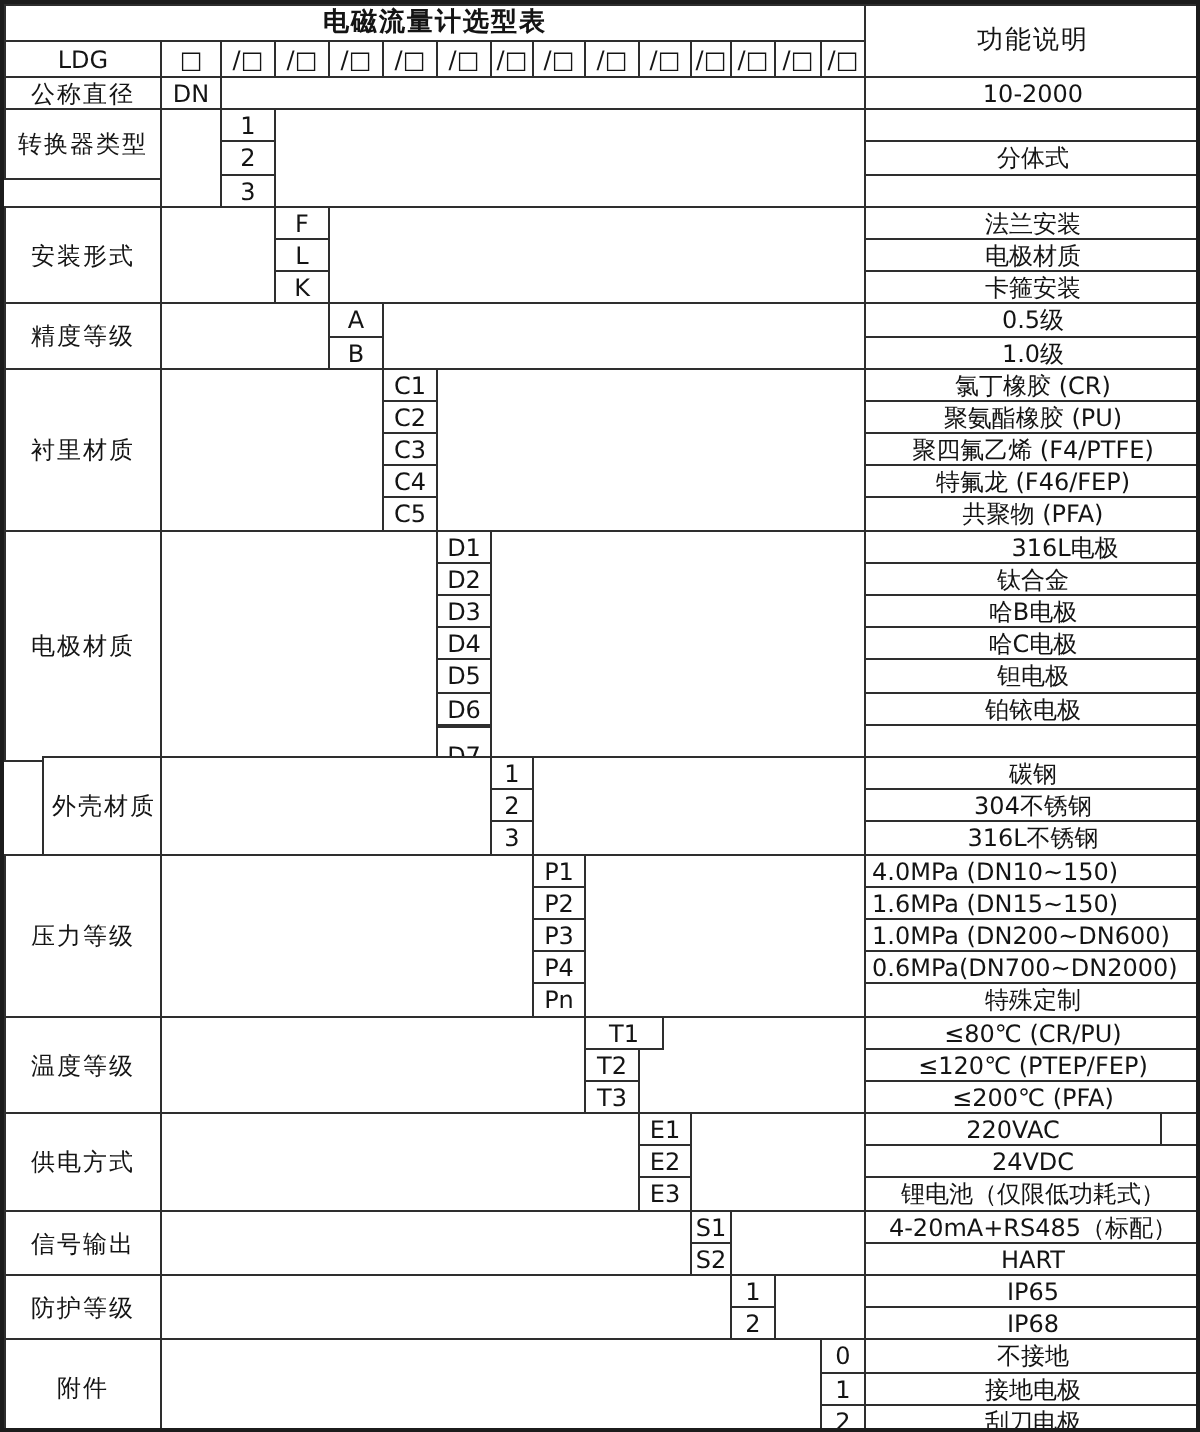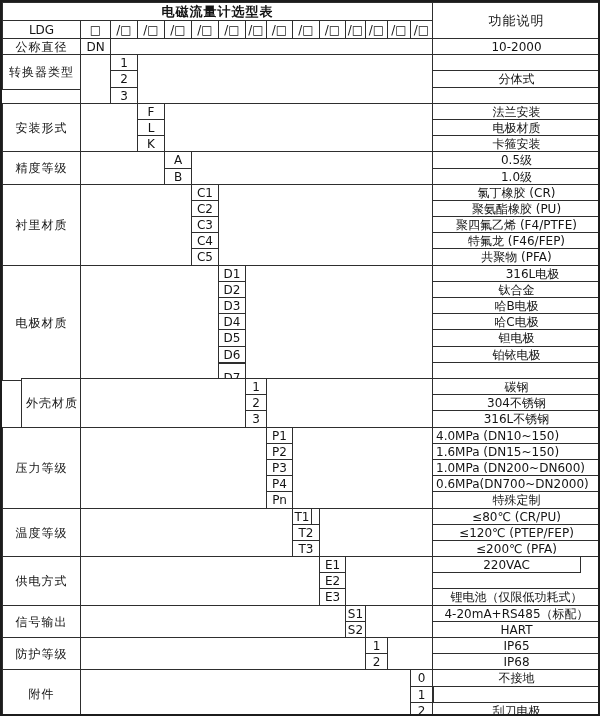--- a/index.html
+++ b/index.html
@@ -133,32 +133,33 @@
     <div class="cell left" style="left: 430px; top: 441px; width: 169px; height: 17px;">1.6MPa (DN15~150)</div>
     <div class="cell" style="left: 264px; top: 457px; width: 27px; height: 17px;">P3</div>
     <div class="cell left" style="left: 430px; top: 457px; width: 169px; height: 17px;">1.0MPa (DN200~DN600)</div>
     <div class="cell" style="left: 264px; top: 473px; width: 27px; height: 17px;">P4</div>
     <div class="cell left" style="left: 430px; top: 473px; width: 169px; height: 17px;">0.6MPa(DN700~DN2000)</div>
     <div class="cell" style="left: 264px; top: 489px; width: 27px; height: 18px;">Pn</div>
     <div class="cell" style="left: 430px; top: 489px; width: 169px; height: 18px;">特殊定制</div>
     <div class="cell label" style="left: 0px; top: 506px; width: 79px; height: 49px;">温度等级</div>
     <div class="cell" style="left: 78px; top: 506px; width: 213px; height: 49px;"></div>
     <div class="cell" style="left: 317px; top: 506px; width: 114px; height: 49px;"></div>
-    <div class="cell" style="left: 290px; top: 506px; width: 20px; height: 17px;">T1</div>
+    <div class="cell" style="left: 290px; top: 506px; width: 40px; height: 17px;">T1</div>
     <div class="cell" style="left: 430px; top: 506px; width: 169px; height: 17px;">≤80℃ (CR/PU)</div>
     <div class="cell" style="left: 290px; top: 522px; width: 28px; height: 17px;">T2</div>
     <div class="cell" style="left: 430px; top: 522px; width: 169px; height: 17px;">≤120℃ (PTEP/FEP)</div>
     <div class="cell" style="left: 290px; top: 538px; width: 28px; height: 17px;">T3</div>
     <div class="cell" style="left: 430px; top: 538px; width: 169px; height: 17px;">≤200℃ (PFA)</div>
     <div class="cell label" style="left: 0px; top: 554px; width: 79px; height: 50px;">供电方式</div>
     <div class="cell" style="left: 78px; top: 554px; width: 240px; height: 50px;"></div>
     <div class="cell" style="left: 343px; top: 554px; width: 88px; height: 50px;"></div>
     <div class="cell" style="left: 317px; top: 554px; width: 27px; height: 17px;">E1</div>
     <div class="cell" style="left: 430px; top: 554px; width: 149px; height: 17px;">220VAC</div>
     <div class="cell" style="left: 317px; top: 570px; width: 27px; height: 17px;">E2</div>
+    <div class="cell" style="left: 430px; top: 570px; width: 169px; height: 17px;">24VDC</div>
     <div class="cell" style="left: 317px; top: 586px; width: 27px; height: 18px;">E3</div>
     <div class="cell" style="left: 430px; top: 586px; width: 169px; height: 18px;">锂电池（仅限低功耗式）</div>
     <div class="cell label" style="left: 0px; top: 603px; width: 79px; height: 33px;">信号输出</div>
     <div class="cell" style="left: 78px; top: 603px; width: 266px; height: 33px;"></div>
     <div class="cell" style="left: 363px; top: 603px; width: 68px; height: 33px;"></div>
     <div class="cell" style="left: 343px; top: 603px; width: 21px; height: 17px;">S1</div>
     <div class="cell" style="left: 430px; top: 603px; width: 169px; height: 17px;">4-20mA+RS485（标配）</div>
     <div class="cell" style="left: 343px; top: 619px; width: 21px; height: 17px;">S2</div>
     <div class="cell" style="left: 430px; top: 619px; width: 169px; height: 17px;">HART</div>
     <div class="cell label" style="left: 0px; top: 635px; width: 79px; height: 33px;">防护等级</div>
@@ -167,15 +168,16 @@
     <div class="cell" style="left: 363px; top: 635px; width: 23px; height: 17px;">1</div>
     <div class="cell" style="left: 430px; top: 635px; width: 169px; height: 17px;">IP65</div>
     <div class="cell" style="left: 363px; top: 651px; width: 23px; height: 17px;">2</div>
     <div class="cell" style="left: 430px; top: 651px; width: 169px; height: 17px;">IP68</div>
     <div class="cell label" style="left: 0px; top: 667px; width: 79px; height: 50px;">附件</div>
     <div class="cell" style="left: 78px; top: 667px; width: 331px; height: 50px;"></div>
     <div class="cell" style="left: 430px; top: 667px; width: 1px; height: 50px;"></div>
     <div class="cell" style="left: 408px; top: 667px; width: 23px; height: 18px;">0</div>
     <div class="cell" style="left: 430px; top: 667px; width: 169px; height: 18px;">不接地</div>
     <div class="cell" style="left: 408px; top: 684px; width: 23px; height: 17px;">1</div>
+    <div class="cell" style="left: 430px; top: 684px; width: 169px; height: 17px;">接地电极</div>
     <div class="cell" style="left: 408px; top: 700px; width: 23px; height: 17px;">2</div>
     <div class="cell" style="left: 430px; top: 700px; width: 169px; height: 17px;">刮刀电极</div>
   </div>
 
 </body></html>

